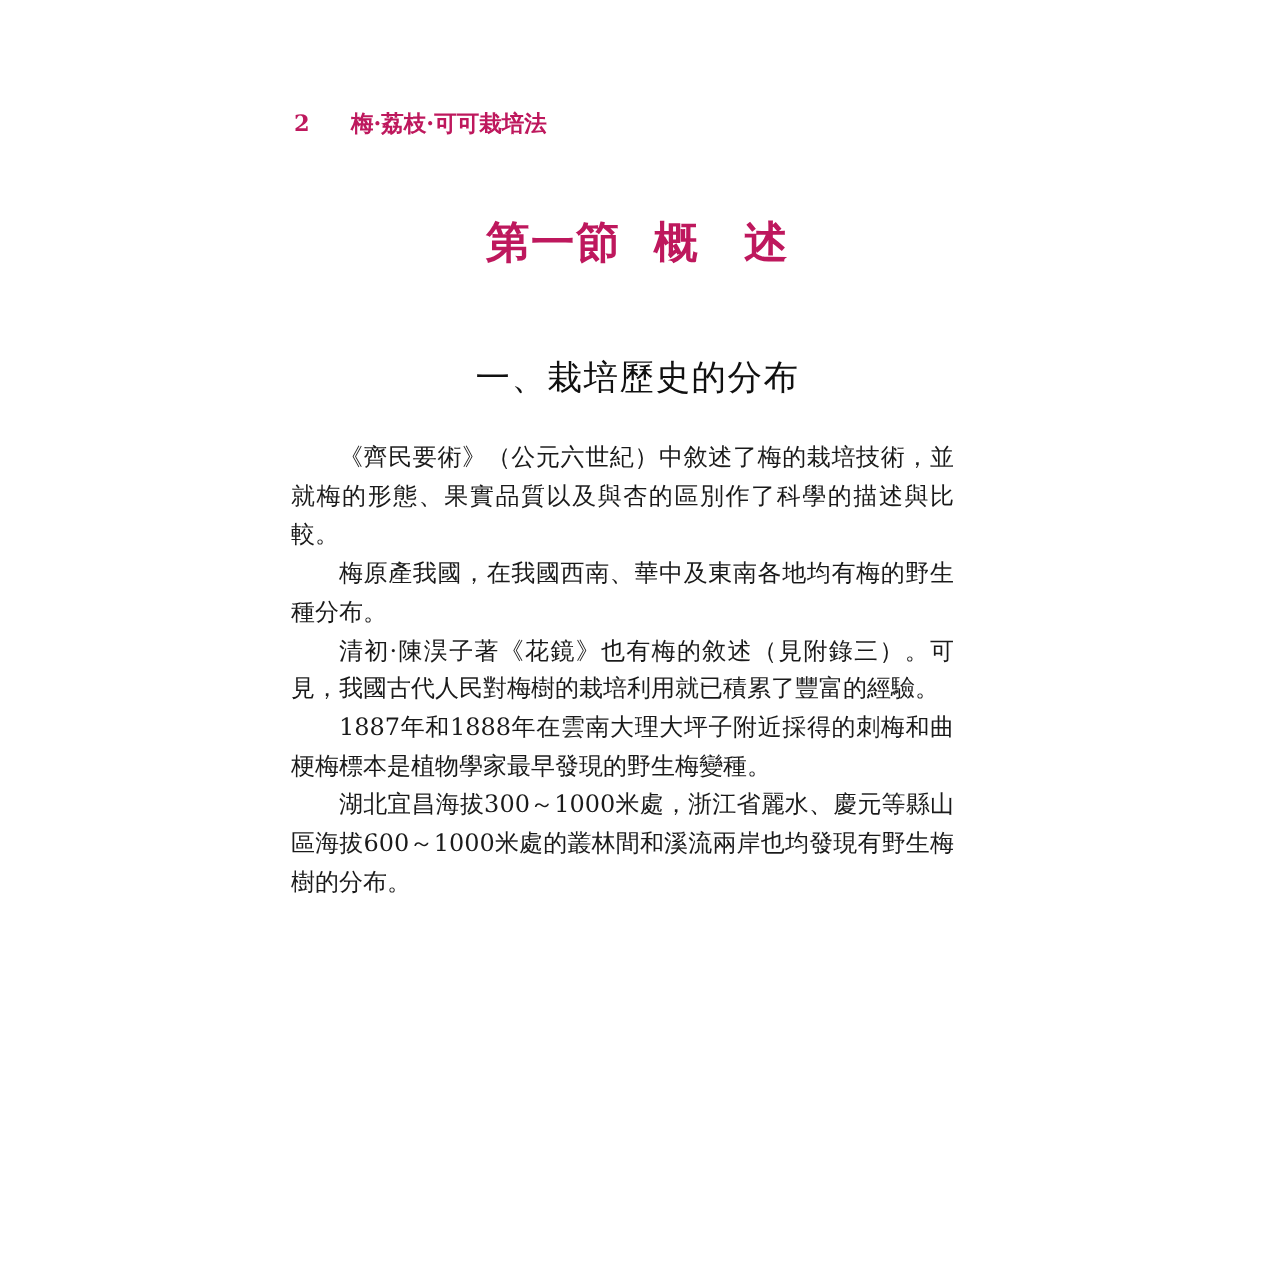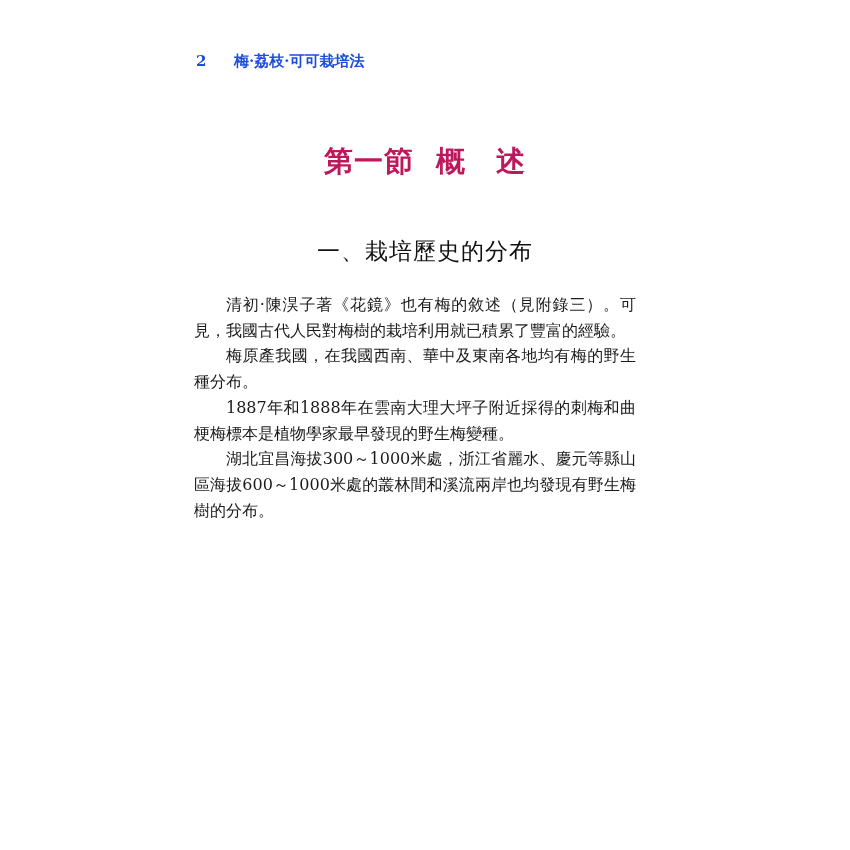--- a/index.html
+++ b/index.html
@@ -1,18 +1,18 @@
 <!DOCTYPE html>
 <html><head>
 <meta charset="utf-8">
 <style>
   html, body { margin:0; padding:0; background:#ffffff; }
   body { width:850px; height:850px; position:relative; overflow:hidden;
          font-family: "DejaVu Serif", "Liberation Serif", serif; color:#1a1a1a; }
-  .header { position:absolute; top:52px; left:196px; font-size:15px; font-weight:bold; color:#1d4ed8; }
+  .header { position:absolute; top:73px; left:196px; font-size:15px; font-weight:bold; color:#be185d; }
   .header .pnum { display:inline-block; width:38px; }
   .section-title { position:absolute; top:142px; left:0; width:850px; text-align:center;
                    font-family:"DejaVu Sans", "Liberation Sans", sans-serif; font-size:29px; font-weight:bold; letter-spacing:1px; color:#be185d; }
   .section-title span.gap { display:inline-block; width:22px; }
   .subsection-title { position:absolute; top:236px; left:0; width:850px; text-align:center;
                       font-family:"DejaVu Sans", "Liberation Sans", sans-serif; font-size:23px; color:#111; letter-spacing:1px; }
   .body-text { position:absolute; top:292px; left:194px; width:442px; }
   .para { font-size:16px; line-height:25.7px; text-indent:2em; text-align:justify; margin:0; }
 </style>
 </head>
@@ -22,17 +22,18 @@
   <span class="pnum">2</span><span>梅·荔枝·可可栽培法</span>
 </div>
 
 <div class="section-title">
   <span>第一節</span><span class="gap"></span><span>概　述</span>
 </div>
 
 <div class="subsection-title">一、栽培歷史的分布</div>
 
 <div class="body-text">
+  <p class="para">《齊民要術》（公元六世紀）中敘述了梅的栽培技術，並就梅的形態、果實品質以及與杏的區別作了科學的描述與比較。</p>
+  <p class="para">梅原產我國，在我國西南、華中及東南各地均有梅的野生種分布。</p>
   <p class="para">清初·陳淏子著《花鏡》也有梅的敘述（見附錄三）。可見，我國古代人民對梅樹的栽培利用就已積累了豐富的經驗。</p>
-  <p class="para">梅原產我國，在我國西南、華中及東南各地均有梅的野生種分布。</p>
   <p class="para">1887年和1888年在雲南大理大坪子附近採得的刺梅和曲梗梅標本是植物學家最早發現的野生梅變種。</p>
   <p class="para">湖北宜昌海拔300～1000米處，浙江省麗水、慶元等縣山區海拔600～1000米處的叢林間和溪流兩岸也均發現有野生梅樹的分布。</p>
 </div>
 
 </body></html>

